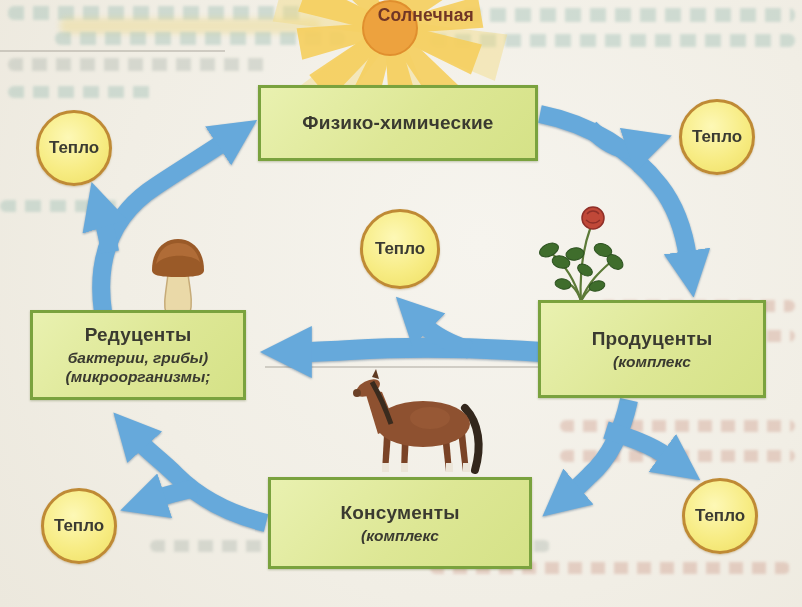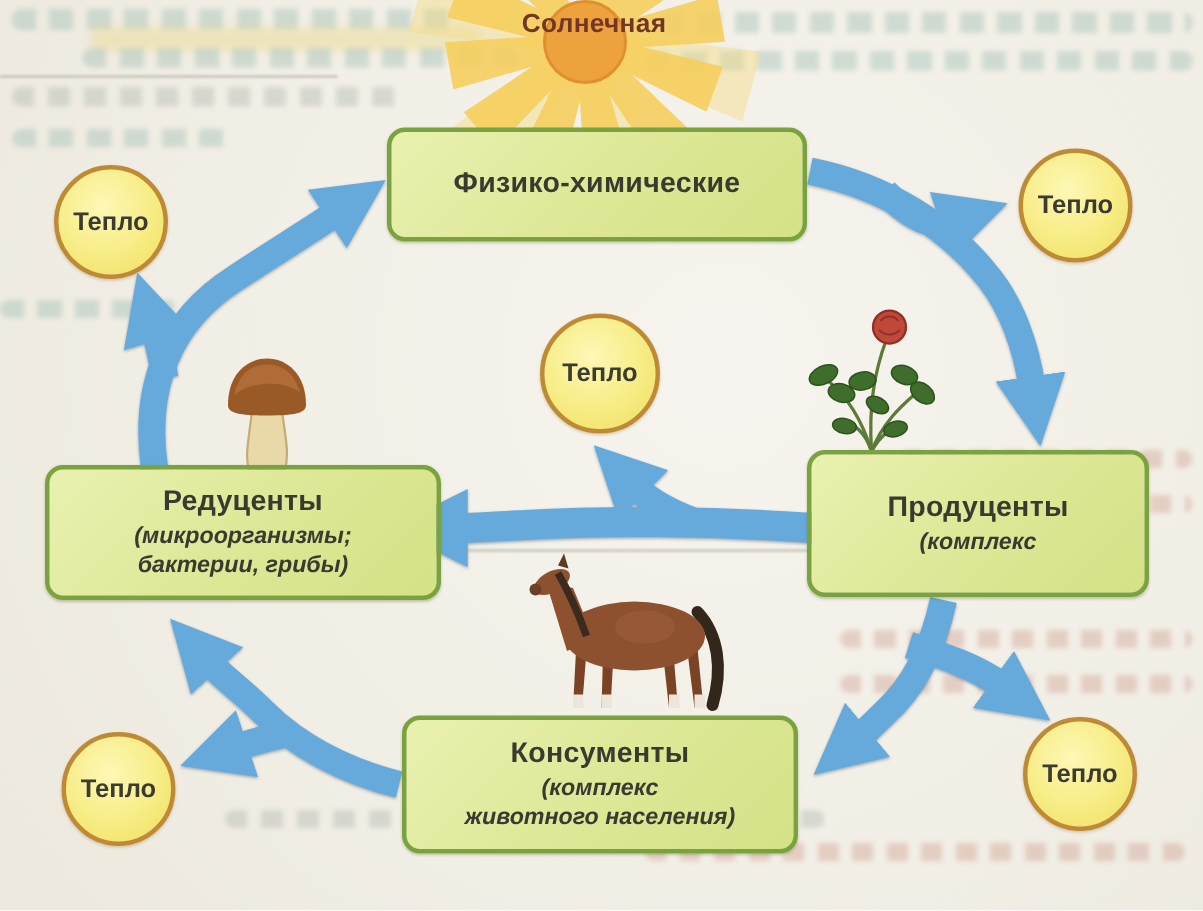--- a/index.html
+++ b/index.html
@@ -21,39 +21,39 @@
   .bleed.line{background:#8f8a80;opacity:.35;filter:blur(.6px);border-radius:0;}
 
   .arrows{position:absolute;left:0;top:0;
     filter:drop-shadow(0 1px 1px rgba(40,80,120,.45));}
 
   .illo{position:absolute;}
 
   .box{
     position:absolute;box-sizing:border-box;
     background:linear-gradient(135deg,#e9f1b0 0%,#ddE795 55%,#d5e287 100%);
-    border:3px solid #7aa23e;border-radius:12px;
+    border:3px solid #7aa23e;border-radius:0;
     box-shadow:0 1px 2px rgba(90,110,50,.35);
     display:flex;flex-direction:column;justify-content:center;align-items:center;
     text-align:center;color:#3a3a30;
   }
   .box-title{font-size:19px;font-weight:bold;line-height:1.3;letter-spacing:.2px;}
   .box-sub{font-size:15.5px;font-weight:bold;font-style:italic;line-height:1.25;}
 
   .heat{
     position:absolute;box-sizing:border-box;width:76px;height:76px;border-radius:50%;
     background:radial-gradient(circle at 42% 35%,#fdf8b6 0%,#f7ec84 55%,#efdf62 100%);
     border:3px solid #bf8a35;
     display:flex;align-items:center;justify-content:center;
     color:#3b3b32;font-size:17px;font-weight:600;
     box-shadow:0 1px 2px rgba(140,100,30,.3);
   }
 
   .sunlabel{
-    position:absolute;left:318px;top:4px;width:156px;text-align:center;
+    position:absolute;left:318px;top:4px;width:156px;text-align:right;
     color:#713626;font-size:17.5px;font-weight:bold;line-height:1.28;letter-spacing:.2px;
   }
 </style>
 </head>
 <body>
 
 <div class="canvas">
 
   <div class="bleed teal" style="left:8px;top:6px;width:300px;height:14px;"></div>
   <div class="bleed yellow" style="left:60px;top:18px;width:260px;height:16px;"></div>
@@ -187,27 +187,26 @@
   </div>
 
   <div class="box" style="left:538px;top:300px;width:228px;height:98px;">
     <div class="box-title">Продуценты</div>
     <div class="box-sub">(комплекс</div>
   </div>
 
   <div class="box" style="left:268px;top:477px;width:264px;height:92px;">
     <div class="box-title">Консументы</div>
     <div class="box-sub">(комплекс</div>
-    <div class="box-sub">животного населения)</div>
-  </div>
-
-  <div class="box" style="left:30px;top:310px;width:264px;height:90px;">
+  </div>
+
+  <div class="box" style="left:30px;top:310px;width:216px;height:90px;">
     <div class="box-title">Редуценты</div>
+    <div class="box-sub">бактерии, грибы)</div>
     <div class="box-sub">(микроорганизмы;</div>
-    <div class="box-sub">бактерии, грибы)</div>
   </div>
 
   <div class="heat" style="left:36px;top:110px;">
     <span>Тепло</span>
   </div>
   <div class="heat" style="left:679px;top:99px;">
     <span>Тепло</span>
   </div>
   <div class="heat" style="left:360px;top:209px;width:80px;height:80px;">
     <span>Тепло</span>

